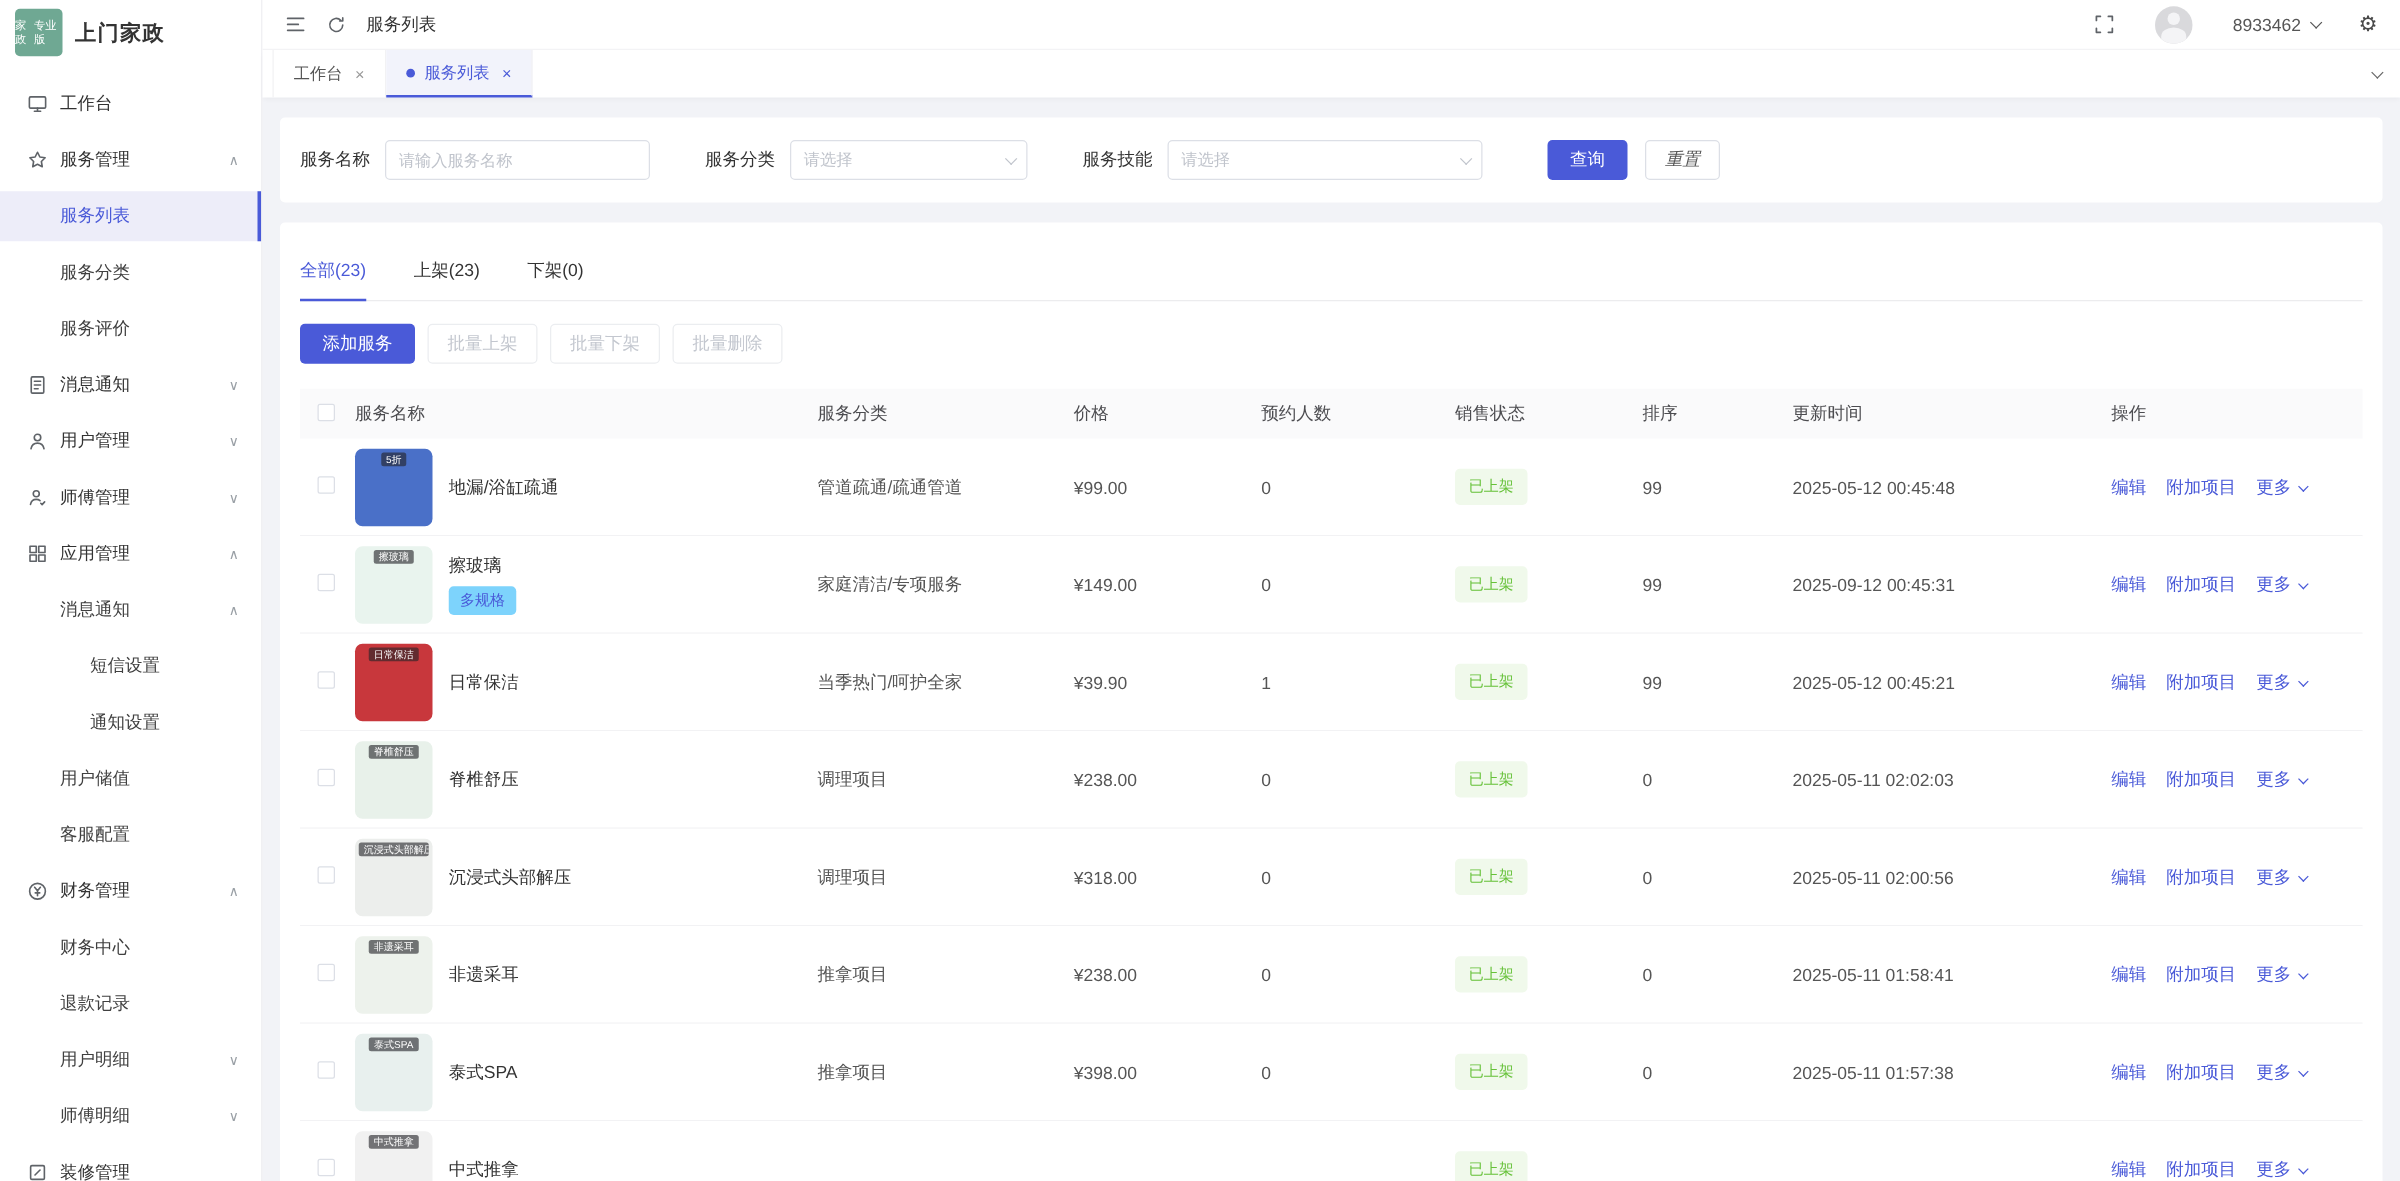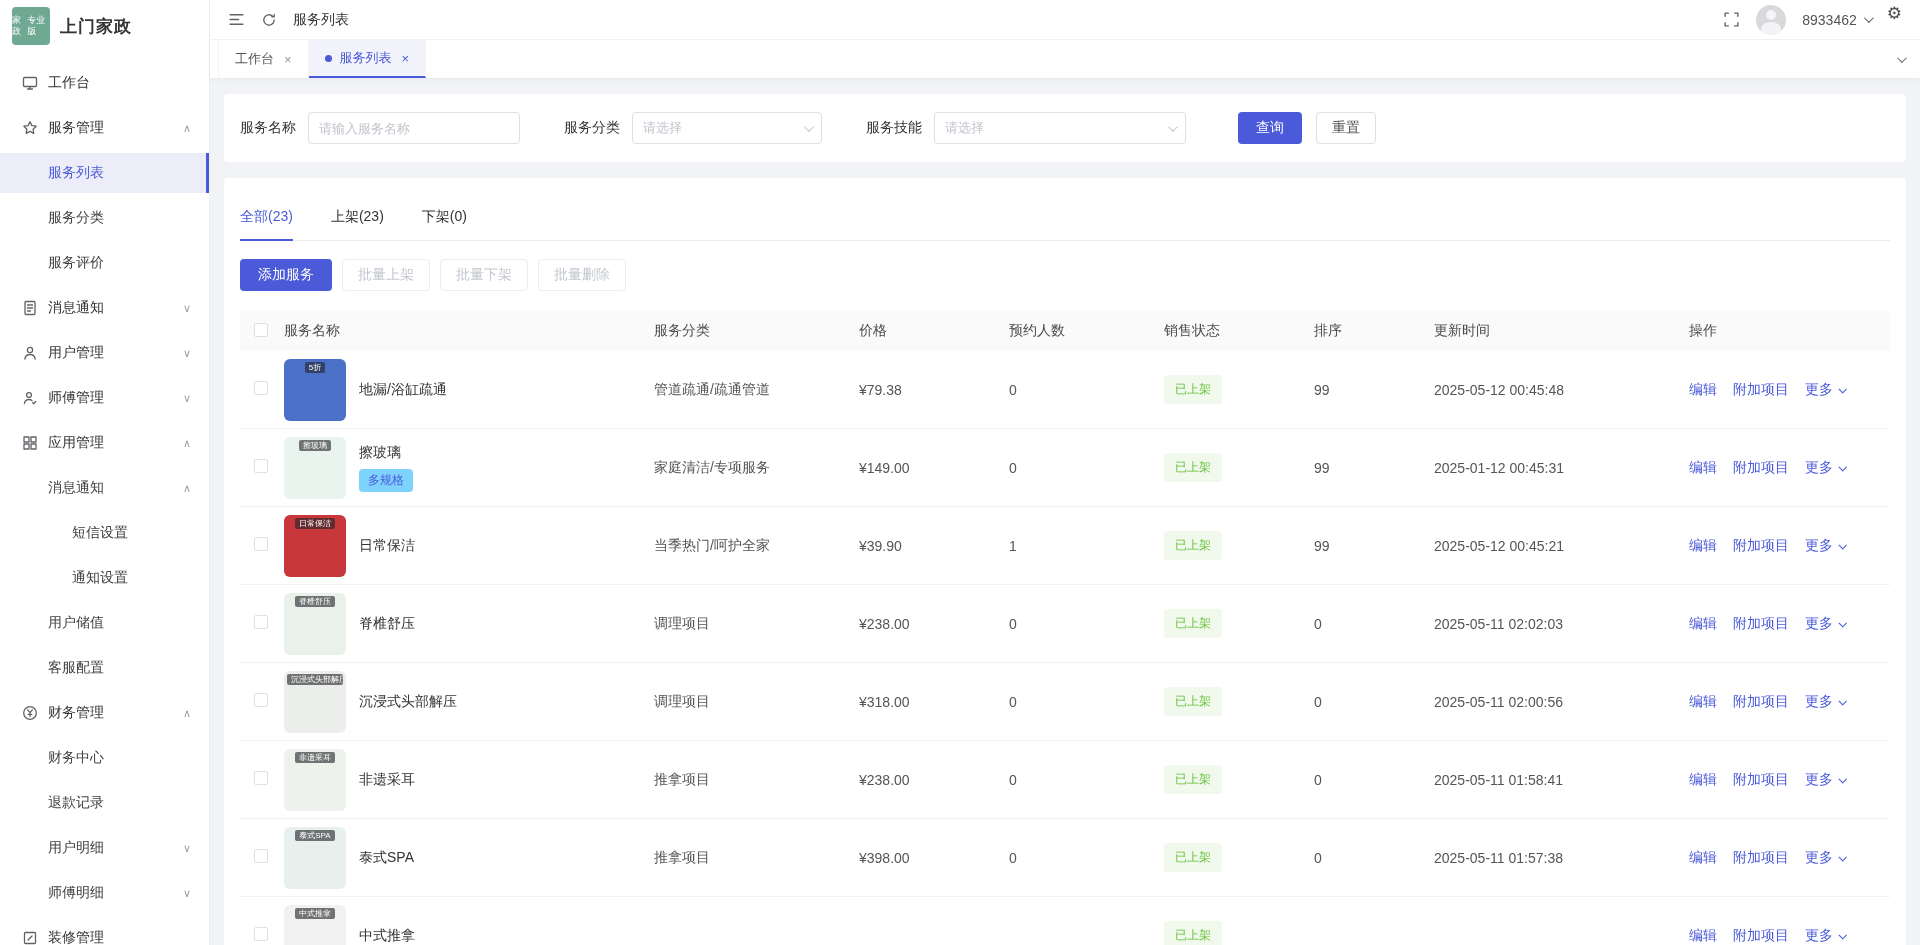--- a/index.html
+++ b/index.html
@@ -22,21 +22,21 @@
   .side-item .sarrow { margin-left:auto; margin-right:18px; color:#9aa0a6; font-size:11px; }
   .side-item.active { background:#ededf9; color:var(--accent); }
   .side-item.active::after { content:""; position:absolute; right:0; top:0; bottom:0; width:3px; background:var(--accent); }
   svg.ic { stroke:#5f6368; fill:none; stroke-width:1.3; stroke-linecap:round; stroke-linejoin:round; }
 
   
   .main { flex:1; display:flex; flex-direction:column; min-width:0; }
   .topbar { height:40px; background:#fff; display:flex; align-items:center; padding:0 18px; border-bottom:1px solid #f3f3f5; }
   .topbar .left { display:flex; align-items:center; gap:16px; }
   .page-title { font-size:14px; color:#333; }
-  .topbar .right { margin-left:auto; display:flex; gap:16px; }
+  .topbar .right { margin-left:auto; display:flex; align-items:center; gap:32px; }
   .icon-btn { display:inline-flex; align-items:center; justify-content:center; cursor:pointer; }
   .avatar { width:30px; height:30px; border-radius:50%; background:#d9d9dc; position:relative; overflow:hidden; cursor:pointer; }
   .avatar::before { content:""; position:absolute; top:5px; left:10px; width:10px; height:10px; border-radius:50%; background:#f4f4f6; }
   .avatar::after { content:""; position:absolute; top:17px; left:5px; width:20px; height:14px; border-radius:50% 50% 0 0; background:#f4f4f6; }
   .user-id { font-size:14px; color:#555; display:flex; align-items:center; gap:7px; cursor:pointer; }
   .chev { width:7px; height:7px; border-right:1.4px solid currentColor; border-bottom:1.4px solid currentColor;
           display:inline-block; transform:rotate(45deg) translateY(-2px); }
   .gear { font-size:17px; color:#4a4a4a; cursor:pointer; line-height:1; }
 
   
@@ -57,21 +57,21 @@
   .f-label { font-size:14px; color:#333; margin-right:12px; white-space:nowrap; }
   .f-input { width:212px; height:32px; border:1px solid #dcdfe6; border-radius:4px; padding:0 10px; font-size:13px; color:#333; outline:none; }
   .f-input::placeholder { color:#c0c4cc; }
   .select { height:32px; border:1px solid #dcdfe6; border-radius:4px; display:flex; align-items:center; justify-content:space-between;
             padding:0 10px; color:#c0c4cc; font-size:13px; cursor:pointer; background:#fff;text-align:right; }
   .sel-cat { width:190px; margin-right:44px; }
   .sel-skill { width:252px; }
   .gap-lg { margin-left:44px; }
   .btn { height:32px; border-radius:4px; font-size:14px; display:inline-flex; align-items:center; justify-content:center; cursor:pointer; border:none; }
   .btn-primary { background:var(--accent); color:#fff; padding:0 18px; }
-  .btn-plain { background:#fff; border:1px solid #dcdfe6; color:#555; padding:0 15px; }
+  .btn-plain { background:#fff; border:1px solid #dcdfe6; color:#555; padding:0 15px;font-style:italic; }
   .btn-search { margin-left:52px; }
   .btn-reset { margin-left:14px; }
 
   .table-card { margin-top:16px; padding:0 16px 16px; }
   .list-tabs { display:flex; gap:38px; padding-top:30px; border-bottom:1px solid #ececee; }
   .ltab { font-size:14px; color:#333; padding-bottom:13px; cursor:pointer; }
   .ltab.active { color:var(--accent); border-bottom:2px solid var(--accent); margin-bottom:-1px;text-align:right; }
 
   .toolbar { margin-top:18px; display:flex; gap:10px; }
   .btn-ghost { background:#fff; border:1px solid #ebedf0; color:#c3c7cf; padding:0 15px; cursor:not-allowed; }
@@ -329,21 +329,21 @@
               <div class="tc c-name">
                 <div class="thumb" style="background: rgb(74, 112, 200);">
                   <span class="thumb-label">5折</span>
                 </div>
                 <div class="nm">
                   <div class="svc-name">地漏/浴缸疏通</div>
 
                 </div>
               </div>
               <div class="tc">管道疏通/疏通管道</div>
-              <div class="tc">¥79.38</div>
+              <div class="tc">¥99.00</div>
               <div class="tc">0</div>
               <div class="tc"><span class="status-pill">已上架</span></div>
               <div class="tc">99</div>
               <div class="tc">2025-05-12 00:45:48</div>
               <div class="tc c-actions">
                 <a class="lnk">编辑</a>
                 <a class="lnk">附加项目</a>
                 <a class="lnk">
                   <span>更多</span>
                   <span class="chev"></span>
@@ -360,21 +360,21 @@
                 <div class="nm">
                   <div class="svc-name">擦玻璃</div>
                   <span class="spec-tag">多规格</span>
                 </div>
               </div>
               <div class="tc">家庭清洁/专项服务</div>
               <div class="tc">¥149.00</div>
               <div class="tc">0</div>
               <div class="tc"><span class="status-pill">已上架</span></div>
               <div class="tc">99</div>
-              <div class="tc">2025-01-12 00:45:31</div>
+              <div class="tc">2025-09-12 00:45:31</div>
               <div class="tc c-actions">
                 <a class="lnk">编辑</a>
                 <a class="lnk">附加项目</a>
                 <a class="lnk">
                   <span>更多</span>
                   <span class="chev"></span>
                 </a>
               </div>
             </div>
 

